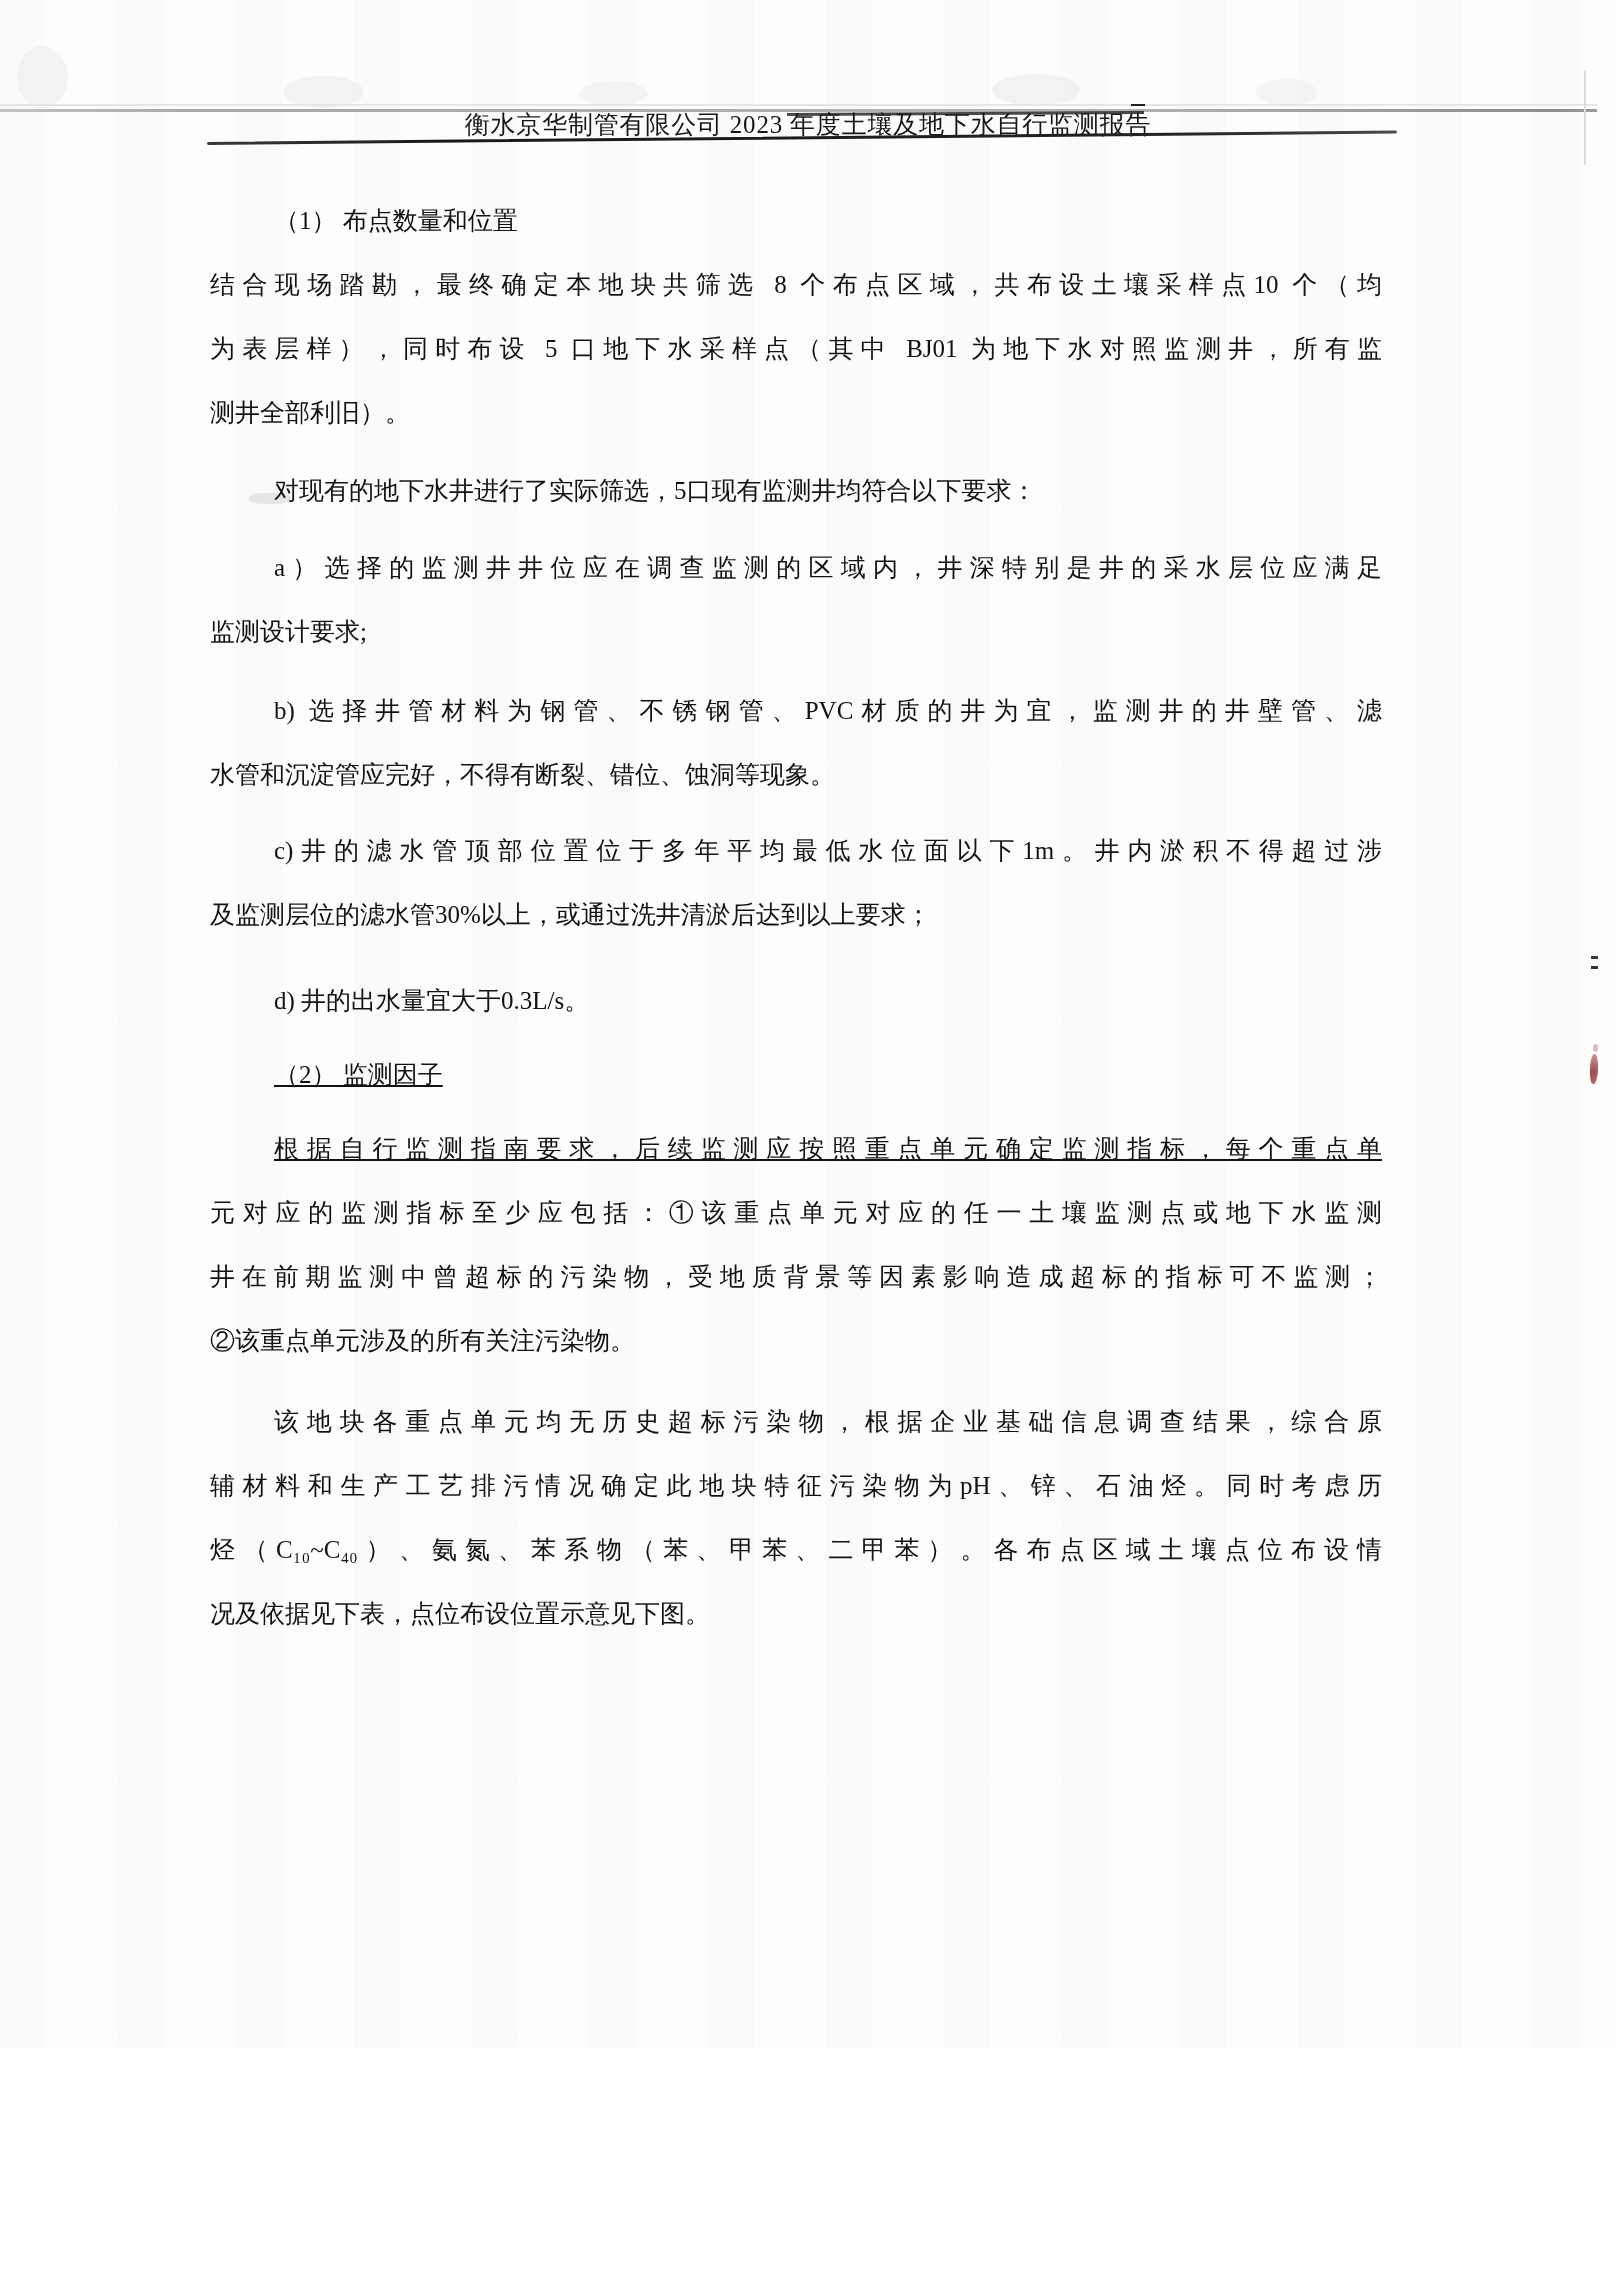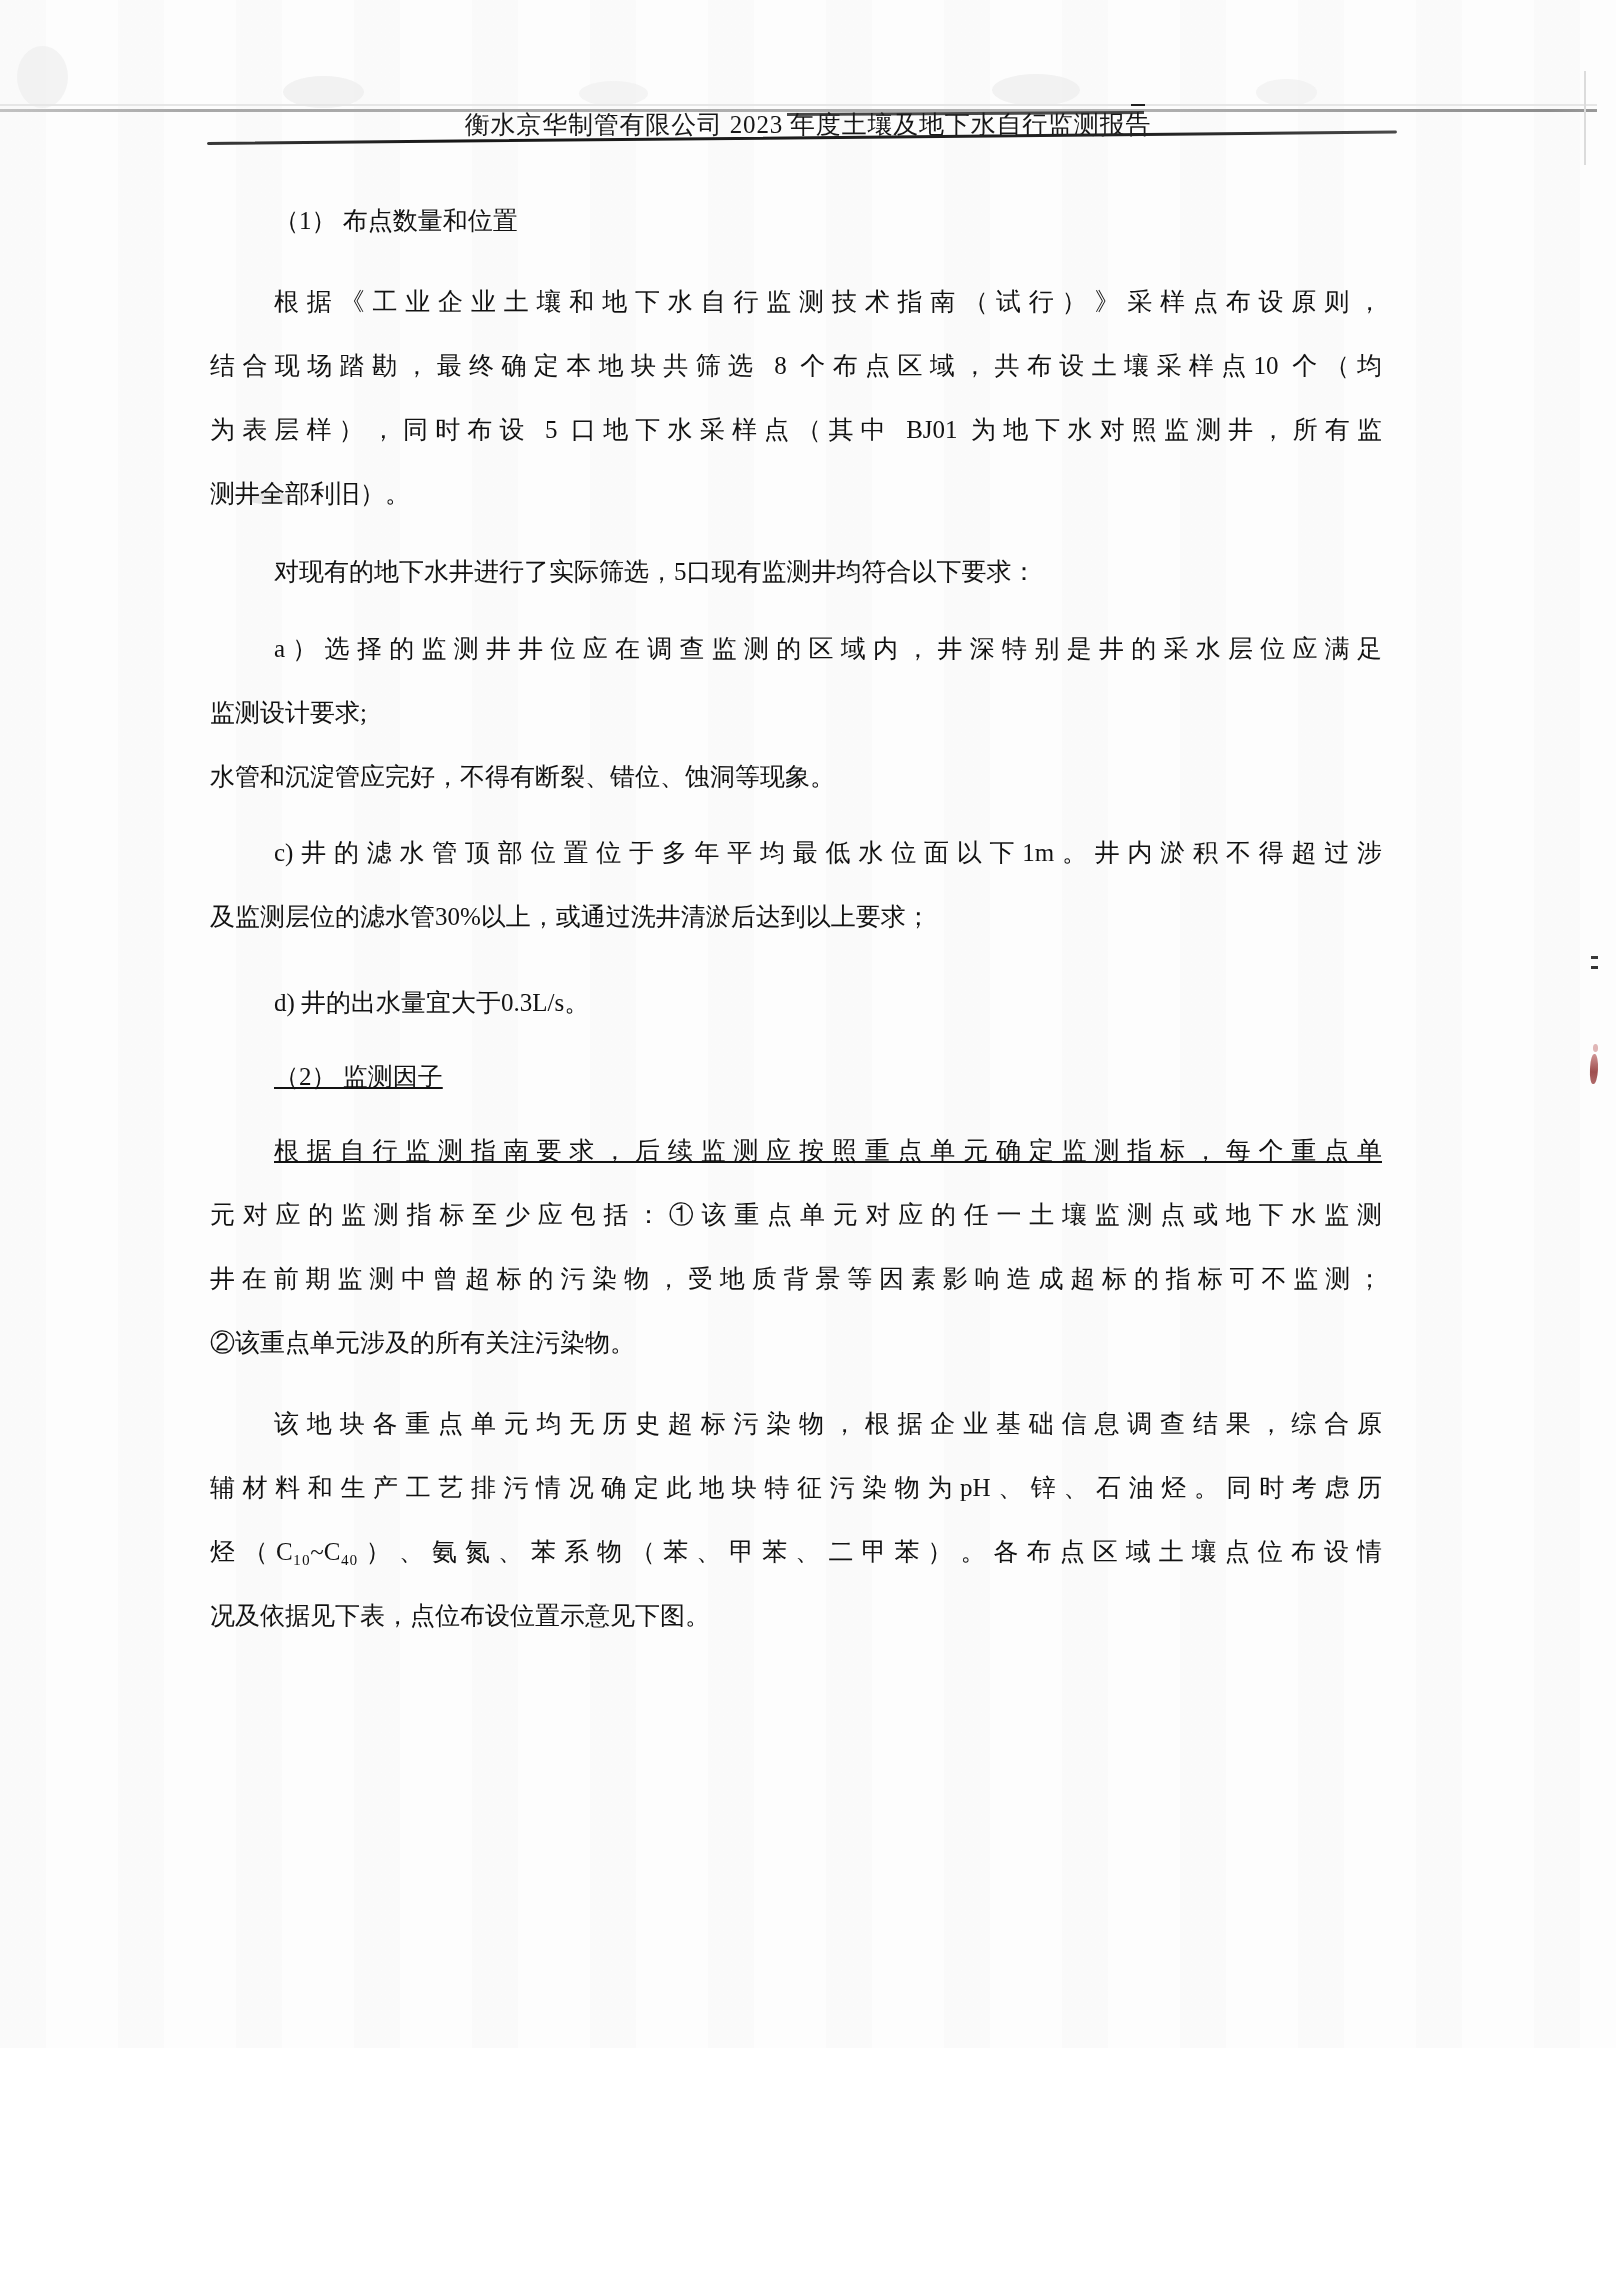--- a/index.html
+++ b/index.html
@@ -82,27 +82,27 @@
   <div class="rule-light"></div>
   <div class="rule-gray"></div>
   <div class="vert-faint"></div>
   <div class="doc-title">衡水京华制管有限公司 2023 年度土壤及地下水自行监测报告</div>
   <div class="title-smear"></div>
   <div class="title-tick"></div>
   <div class="rule-slant"></div>
 
   <main class="content">
     <div class="line indent">（1） 布点数量和位置</div>
-    <div class="line indent just mt20">根据《工业企业土壤和地下水自行监测技术指南（试行）》采样点布设原则，</div>
     <div class="line just">结合现场踏勘，最终确定本地块共筛选 8 个布点区域，共布设土壤采样点10 个（均</div>
     <div class="line just">为表层样），同时布设 5 口地下水采样点（其中 BJ01 为地下水对照监测井，所有监</div>
     <div class="line">测井全部利旧）。</div>
     <div class="line indent mt16">对现有的地下水井进行了实际筛选，5口现有监测井均符合以下要求：</div>
     <div class="line indent just mt16">a）选择的监测井井位应在调查监测的区域内，井深特别是井的采水层位应满足</div>
     <div class="line">监测设计要求;</div>
+    <div class="line indent just mt18">b) 选择井管材料为钢管、不锈钢管、PVC材质的井为宜，监测井的井壁管、滤</div>
     <div class="line">水管和沉淀管应完好，不得有断裂、错位、蚀洞等现象。</div>
     <div class="line indent just mt14">c)井的滤水管顶部位置位于多年平均最低水位面以下1m。井内淤积不得超过涉</div>
     <div class="line">及监测层位的滤水管30%以上，或通过洗井清淤后达到以上要求；</div>
     <div class="line indent mt26">d) 井的出水量宜大于0.3L/s。</div>
     <div class="line indent mt12">（2） 监测因子</div>
     <div class="line indent just mt12">根据自行监测指南要求，后续监测应按照重点单元确定监测指标，每个重点单</div>
     <div class="line just">元对应的监测指标至少应包括：①该重点单元对应的任一土壤监测点或地下水监测</div>
     <div class="line just">井在前期监测中曾超标的污染物，受地质背景等因素影响造成超标的指标可不监测；</div>
     <div class="line">②该重点单元涉及的所有关注污染物。</div>
     <div class="line indent just mt20">该地块各重点单元均无历史超标污染物，根据企业基础信息调查结果，综合原</div>

